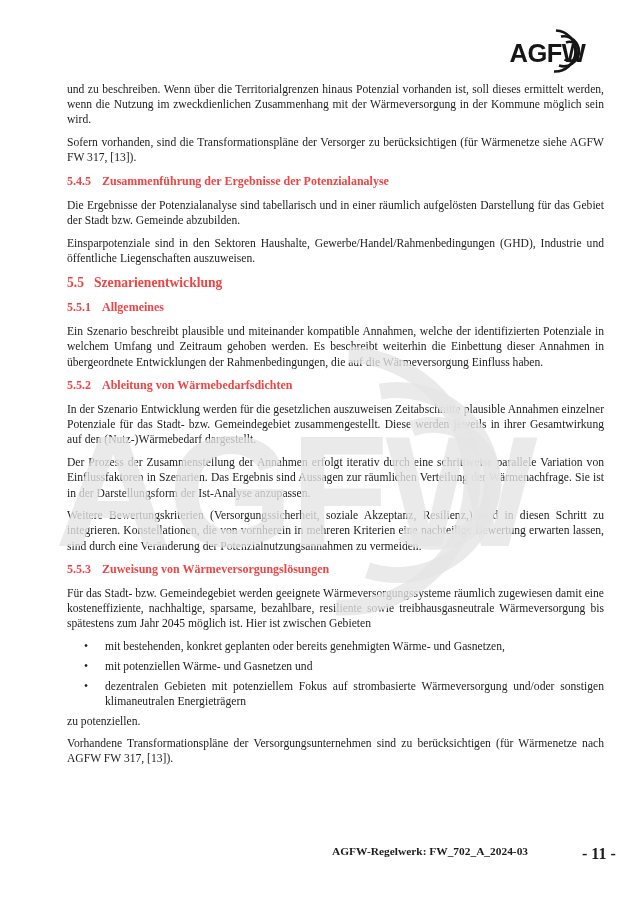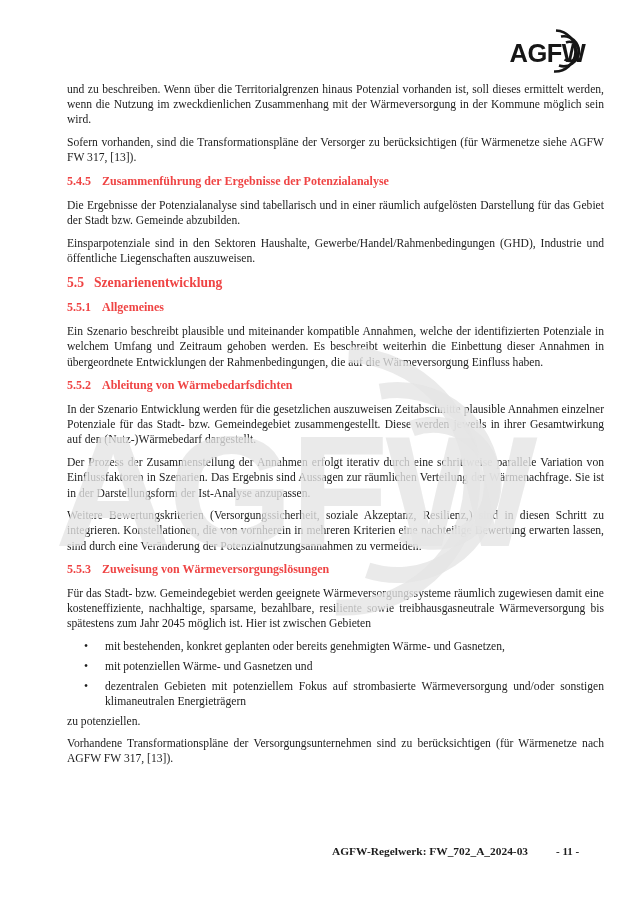--- a/index.html
+++ b/index.html
@@ -107,23 +107,23 @@
   .footer-label {
     position: absolute;
     left: 332px;
     top: 845px;
     font-size: 11.4px;
     font-weight: bold;
     white-space: nowrap;
   }
   .footer-page {
     position: absolute;
-    left: 556px;
+    left: 582px;
     top: 845px;
-    font-size: 11px;
+    font-size: 16px;
     font-weight: bold;
     white-space: nowrap;
   }
 </style>
 </head>
 <body>
 
 <div class="page">
 
   <svg class="logo" viewBox="0 0 95 48">

